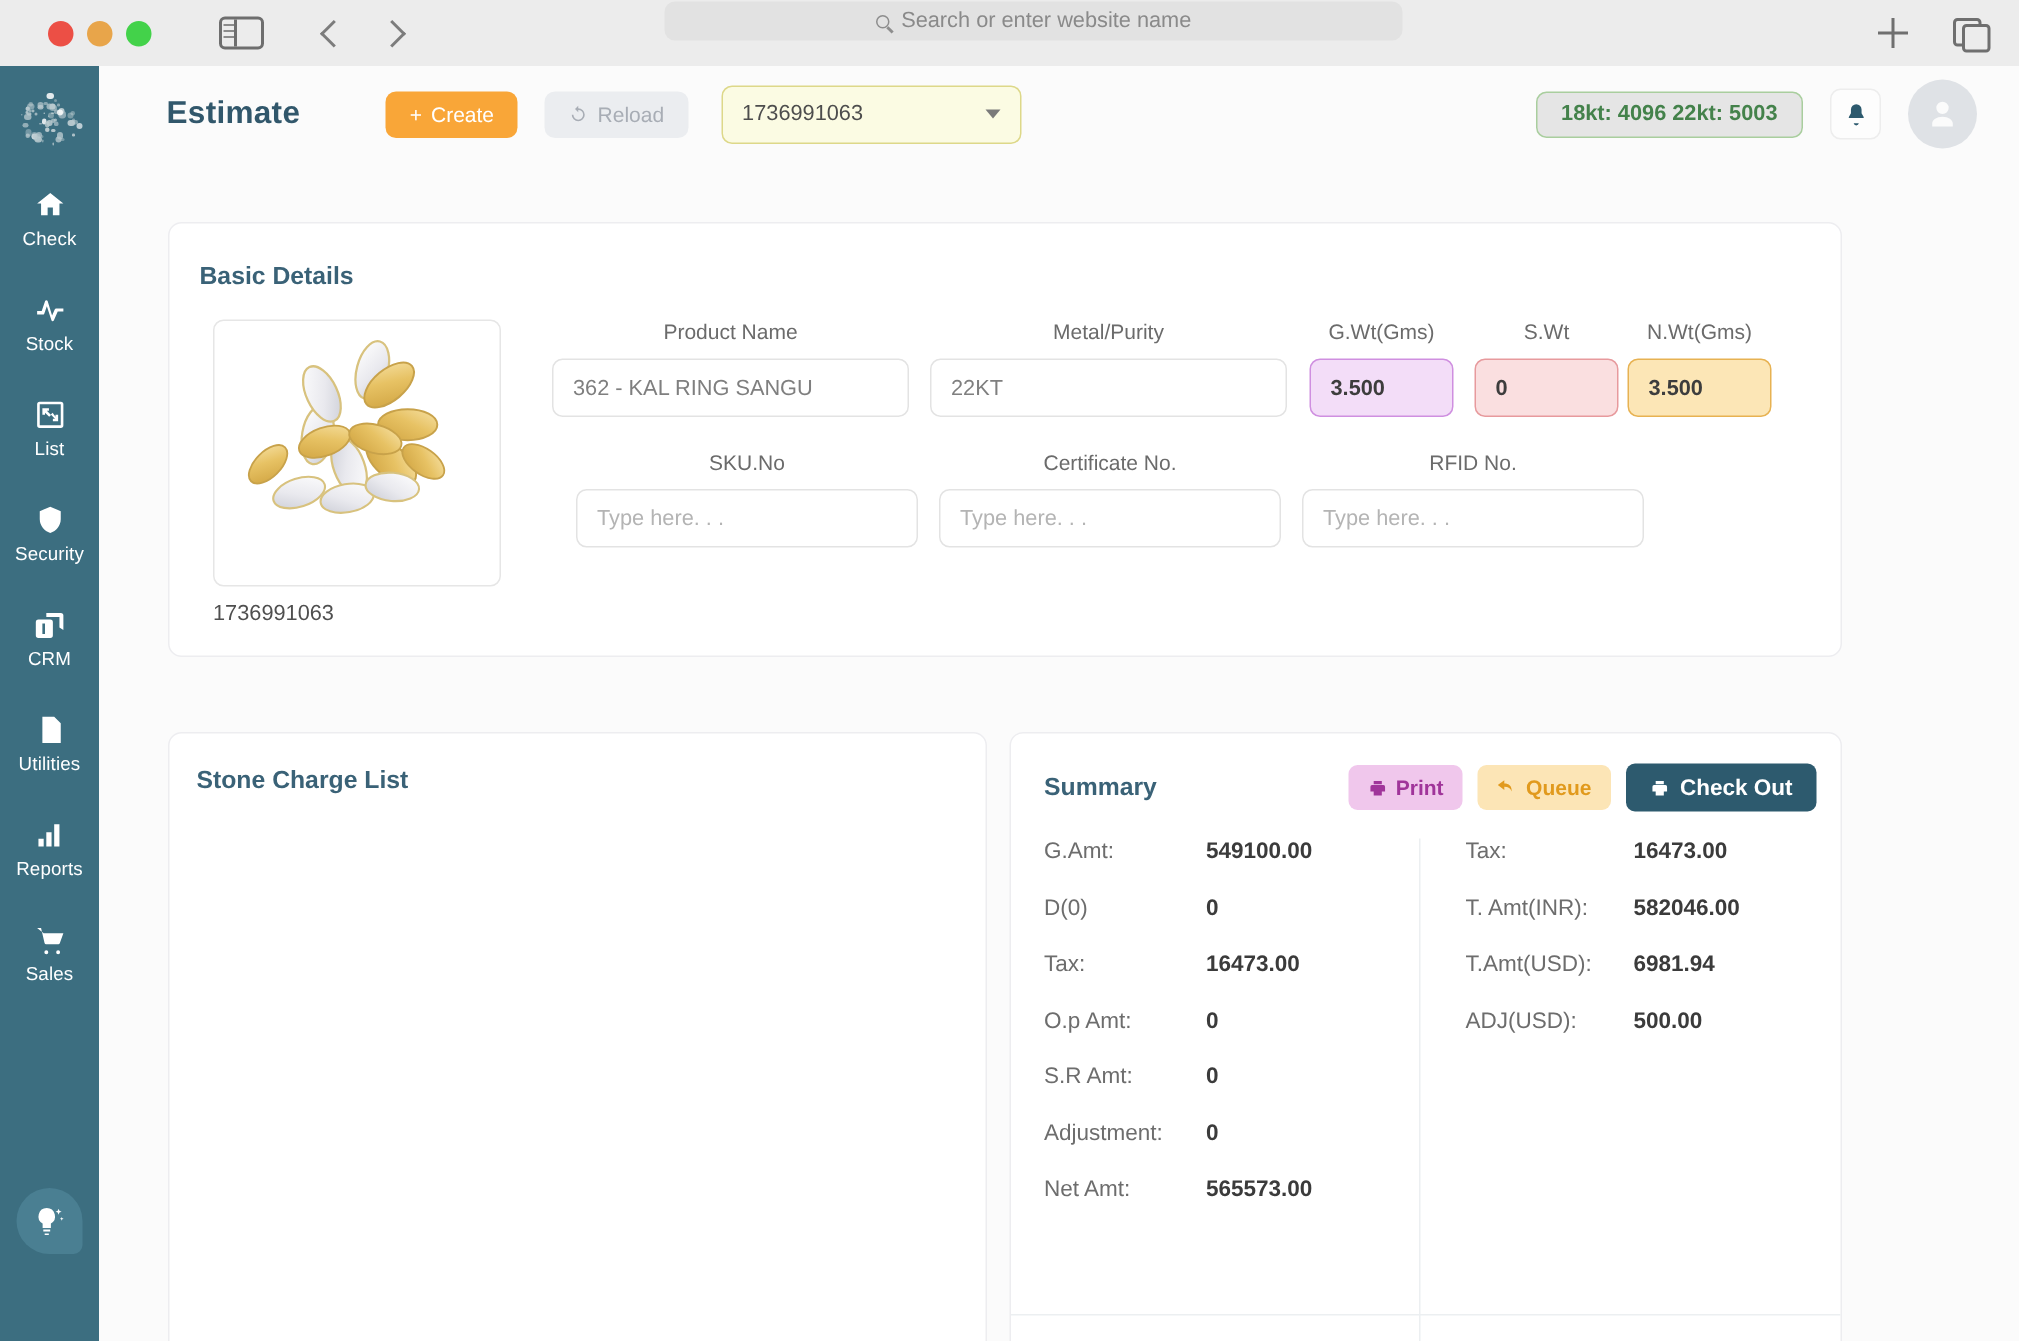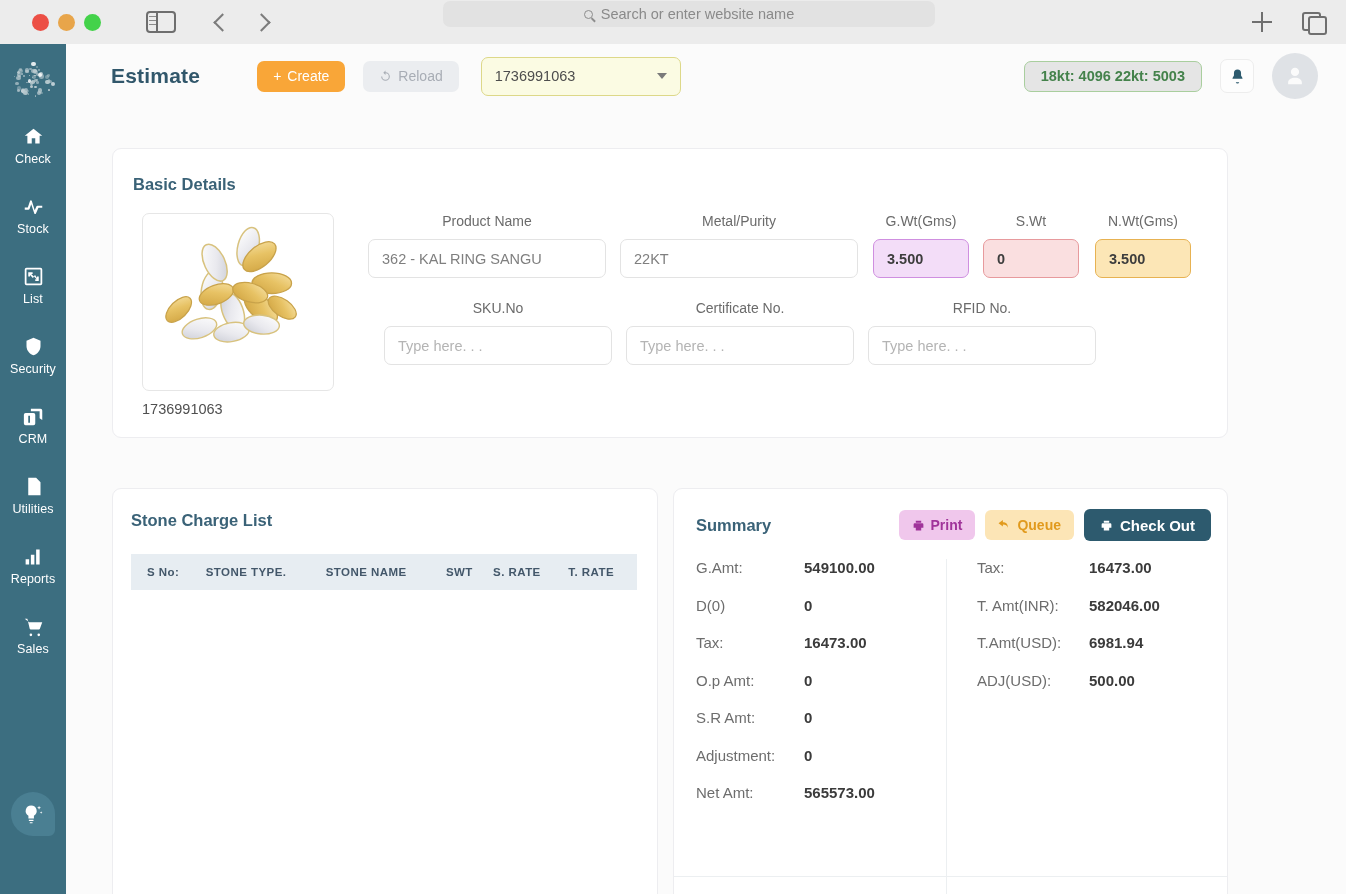--- a/index.html
+++ b/index.html
@@ -501,21 +501,21 @@
           <input class="finput filled" style="width: 238px;" value="22KT">
         </div>
         <div class="fgroup" style="width:96px;margin-left:15px">
           <span class="flabel">G.Wt(Gms)</span>
           <input class="finput purple" style="width: 96px;" value="3.500">
         </div>
         <div class="fgroup" style="width:96px;margin-left:14px">
           <span class="flabel">S.Wt</span>
           <input class="finput pink" style="width: 96px;" value="0">
         </div>
-        <div class="fgroup" style="width:96px;margin-left:16px">
+        <div class="fgroup" style="width:96px;margin-left:6px">
           <span class="flabel">N.Wt(Gms)</span>
           <input class="finput amber" style="width: 96px;" value="3.500">
         </div>
       </div>
 
       <div class="frow" style="margin-top:22px">
         <div class="fgroup" style="width:228px;margin-left:16px">
           <span class="flabel">SKU.No</span>
           <input class="finput" style="width: 228px;" placeholder="Type here. . .">
         </div>
@@ -527,33 +527,20 @@
           <span class="flabel">RFID No.</span>
           <input class="finput" style="width: 228px;" placeholder="Type here. . .">
         </div>
       </div>
     </div>
   </section>
 
   <section class="card" id="stone-card">
     <div class="stone-inner">
       <div class="card-title">Stone Charge List</div>
-      <table class="stone-table">
-        <thead>
-          <tr>
-            <th>S No:</th>
-            <th>STONE TYPE.</th>
-            <th>STONE NAME</th>
-            <th>SWT</th>
-            <th>S. RATE</th>
-            <th>T. RATE</th>
-          </tr>
-        </thead>
-        <tbody></tbody>
-      </table>
     </div>
 
   </section>
 
   <section class="card" id="summary-card">
     <div class="summary-head">
       <span class="card-title">Summary</span>
       <div class="sum-actions">
         <button class="btn-print">
           <svg viewBox="0 0 24 24" style="fill:#a0349a">

